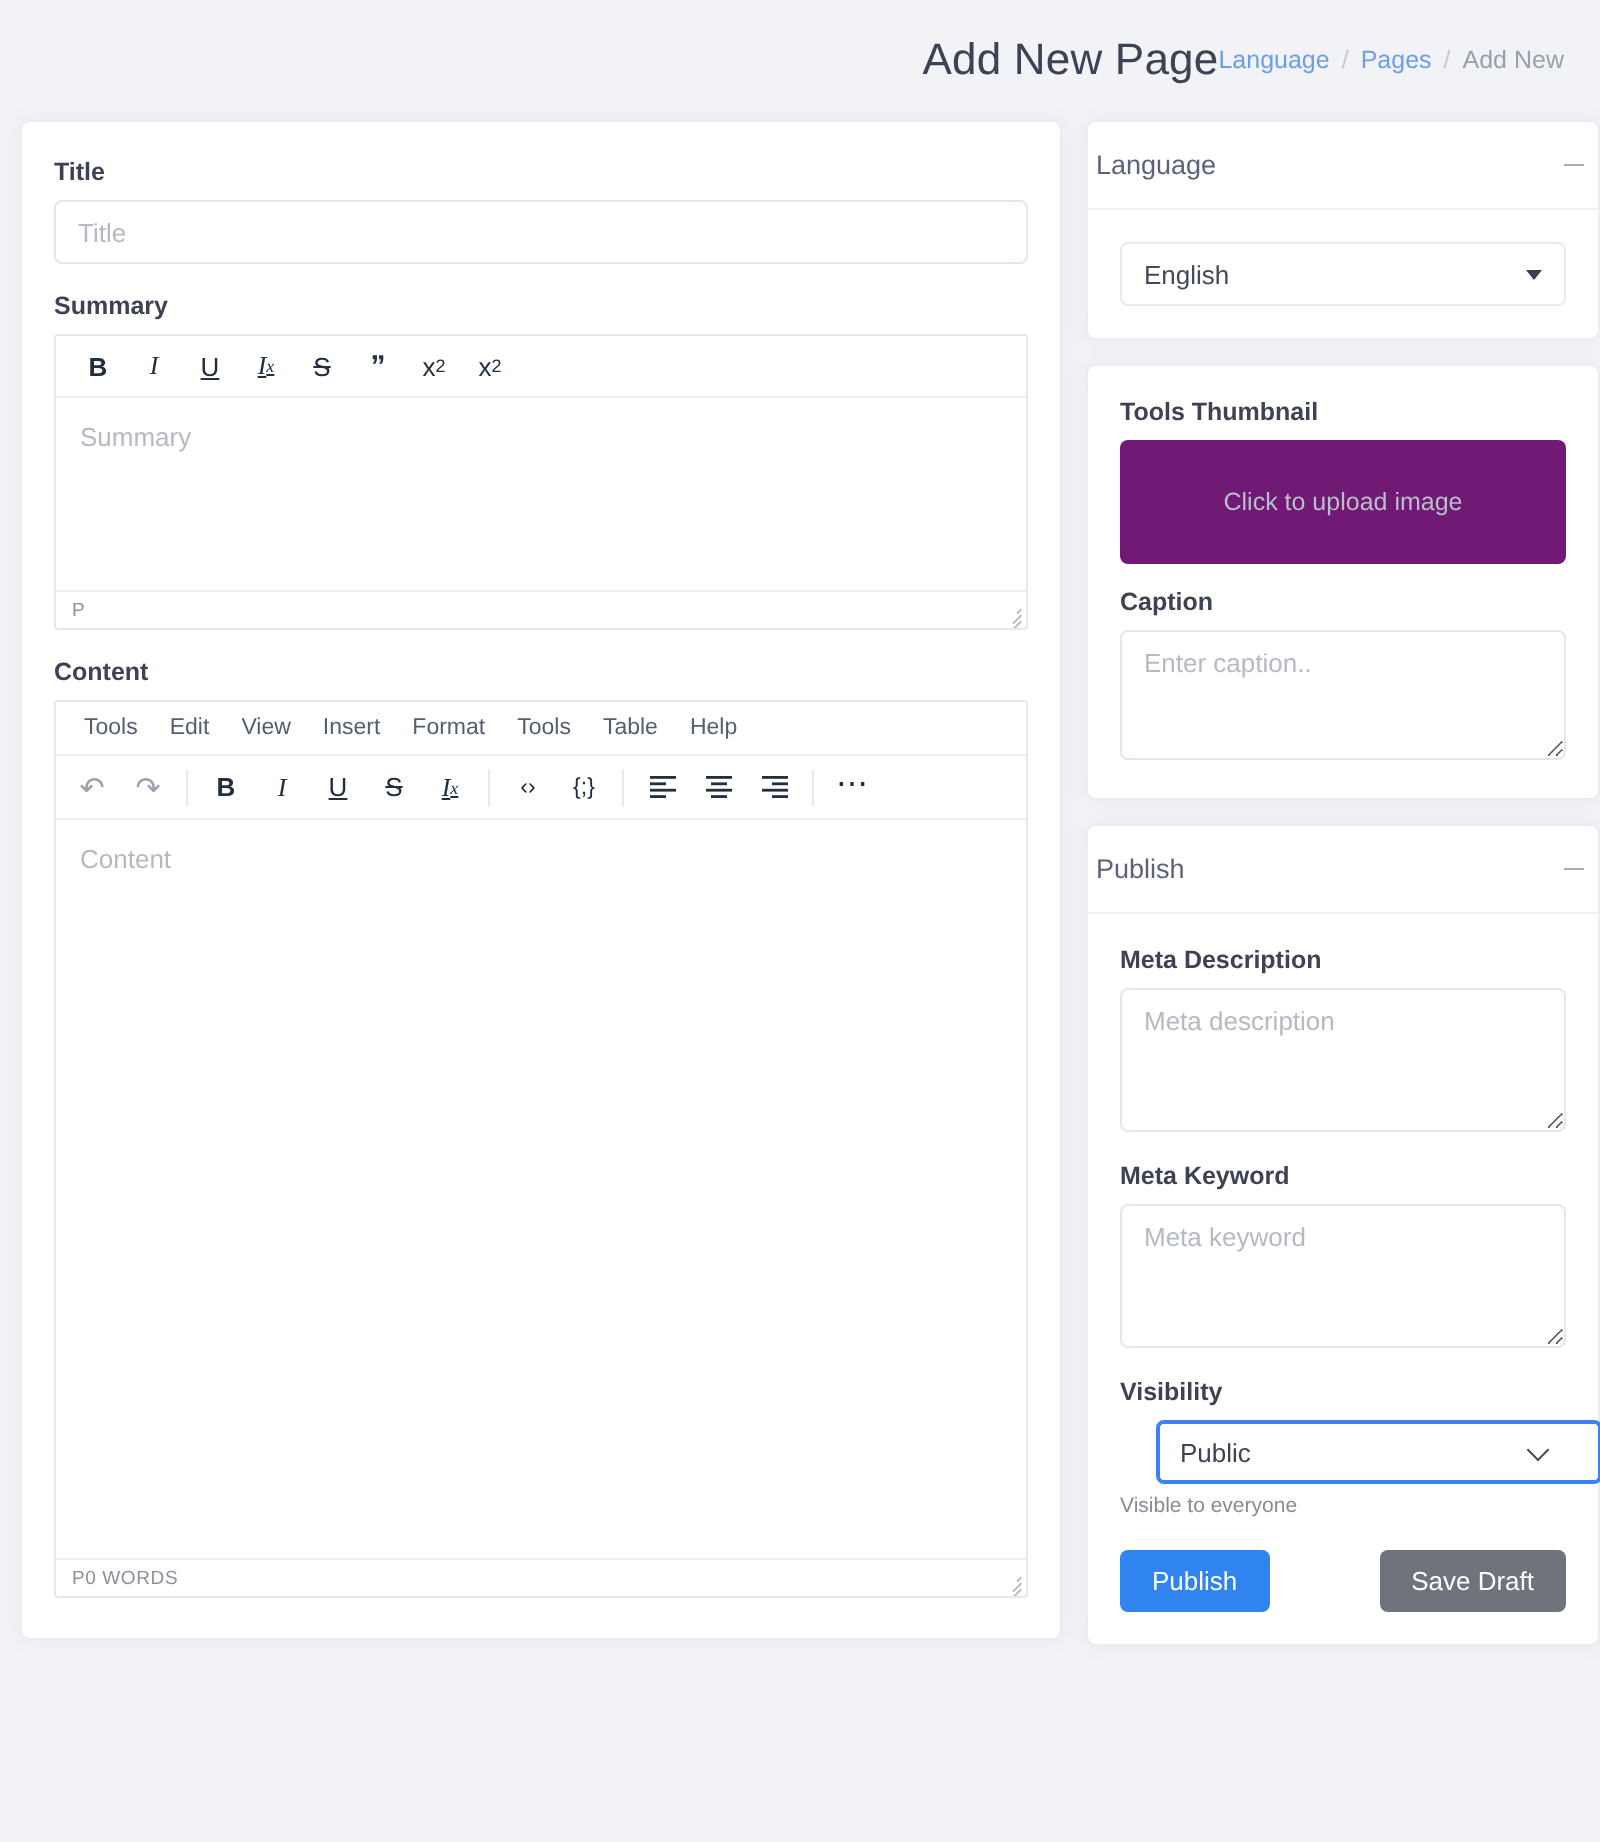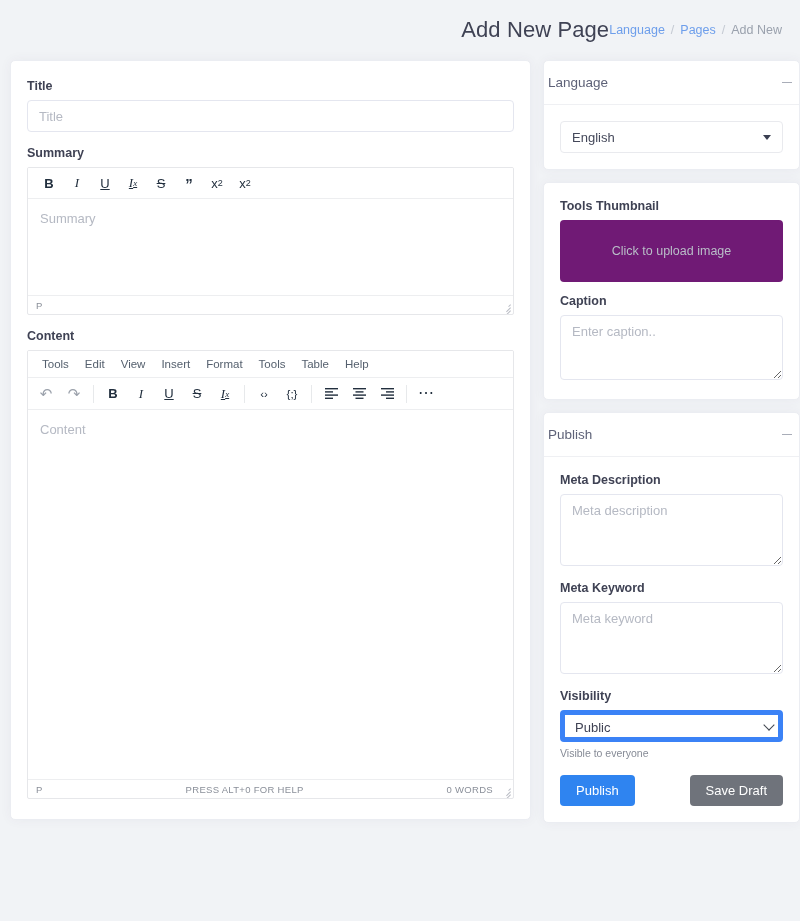--- a/index.html
+++ b/index.html
@@ -227,29 +227,30 @@
     border-left: 4.5px solid transparent;
     border-right: 4.5px solid transparent;
     border-top: 5px solid #3a3f51;
   }
 
   
   .native-select {
     width: 100%;
     height: 32px;
     padding: 5px 26px 5px 10px;
-    border: 5px solid #3b82f6;
+    border: 2px solid #3b82f6;
     border-radius: 4px;
     background: #fff;
     font-family: "Liberation Sans", sans-serif;
     font-size: 13px;
     color: #3f4254;
     appearance: none;
     -webkit-appearance: none;
     outline: none;
+    margin-left: 18px;
   }
   .select-wrap { position: relative; }
   .chev {
     position: absolute;
     right: 10px;
     top: 11px;
     width: 8px;
     height: 8px;
     border-right: 1.6px solid #41464f;
     border-bottom: 1.6px solid #41464f;
@@ -403,21 +404,20 @@
             </svg>
           </div>
           <div class="tb-sep"></div>
           <div class="tb-btn" style="font-size:16px;line-height:0.4;">⋯</div>
         </div>
         <div class="editor-area" style="height:369px;">
           <span>Content</span>
         </div>
         <div class="editor-statusbar">
           <span class="sb-left">P</span>
-          <span class="sb-center">PRESS ALT+0 FOR HELP</span>
           <span class="sb-right">0 WORDS</span>
           <span class="resize-grip">
             <span class="rg1"></span>
               <span class="rg2"></span>
               <span class="rg3"></span>
           </span>
         </div>
       </div>
 
     </div>

